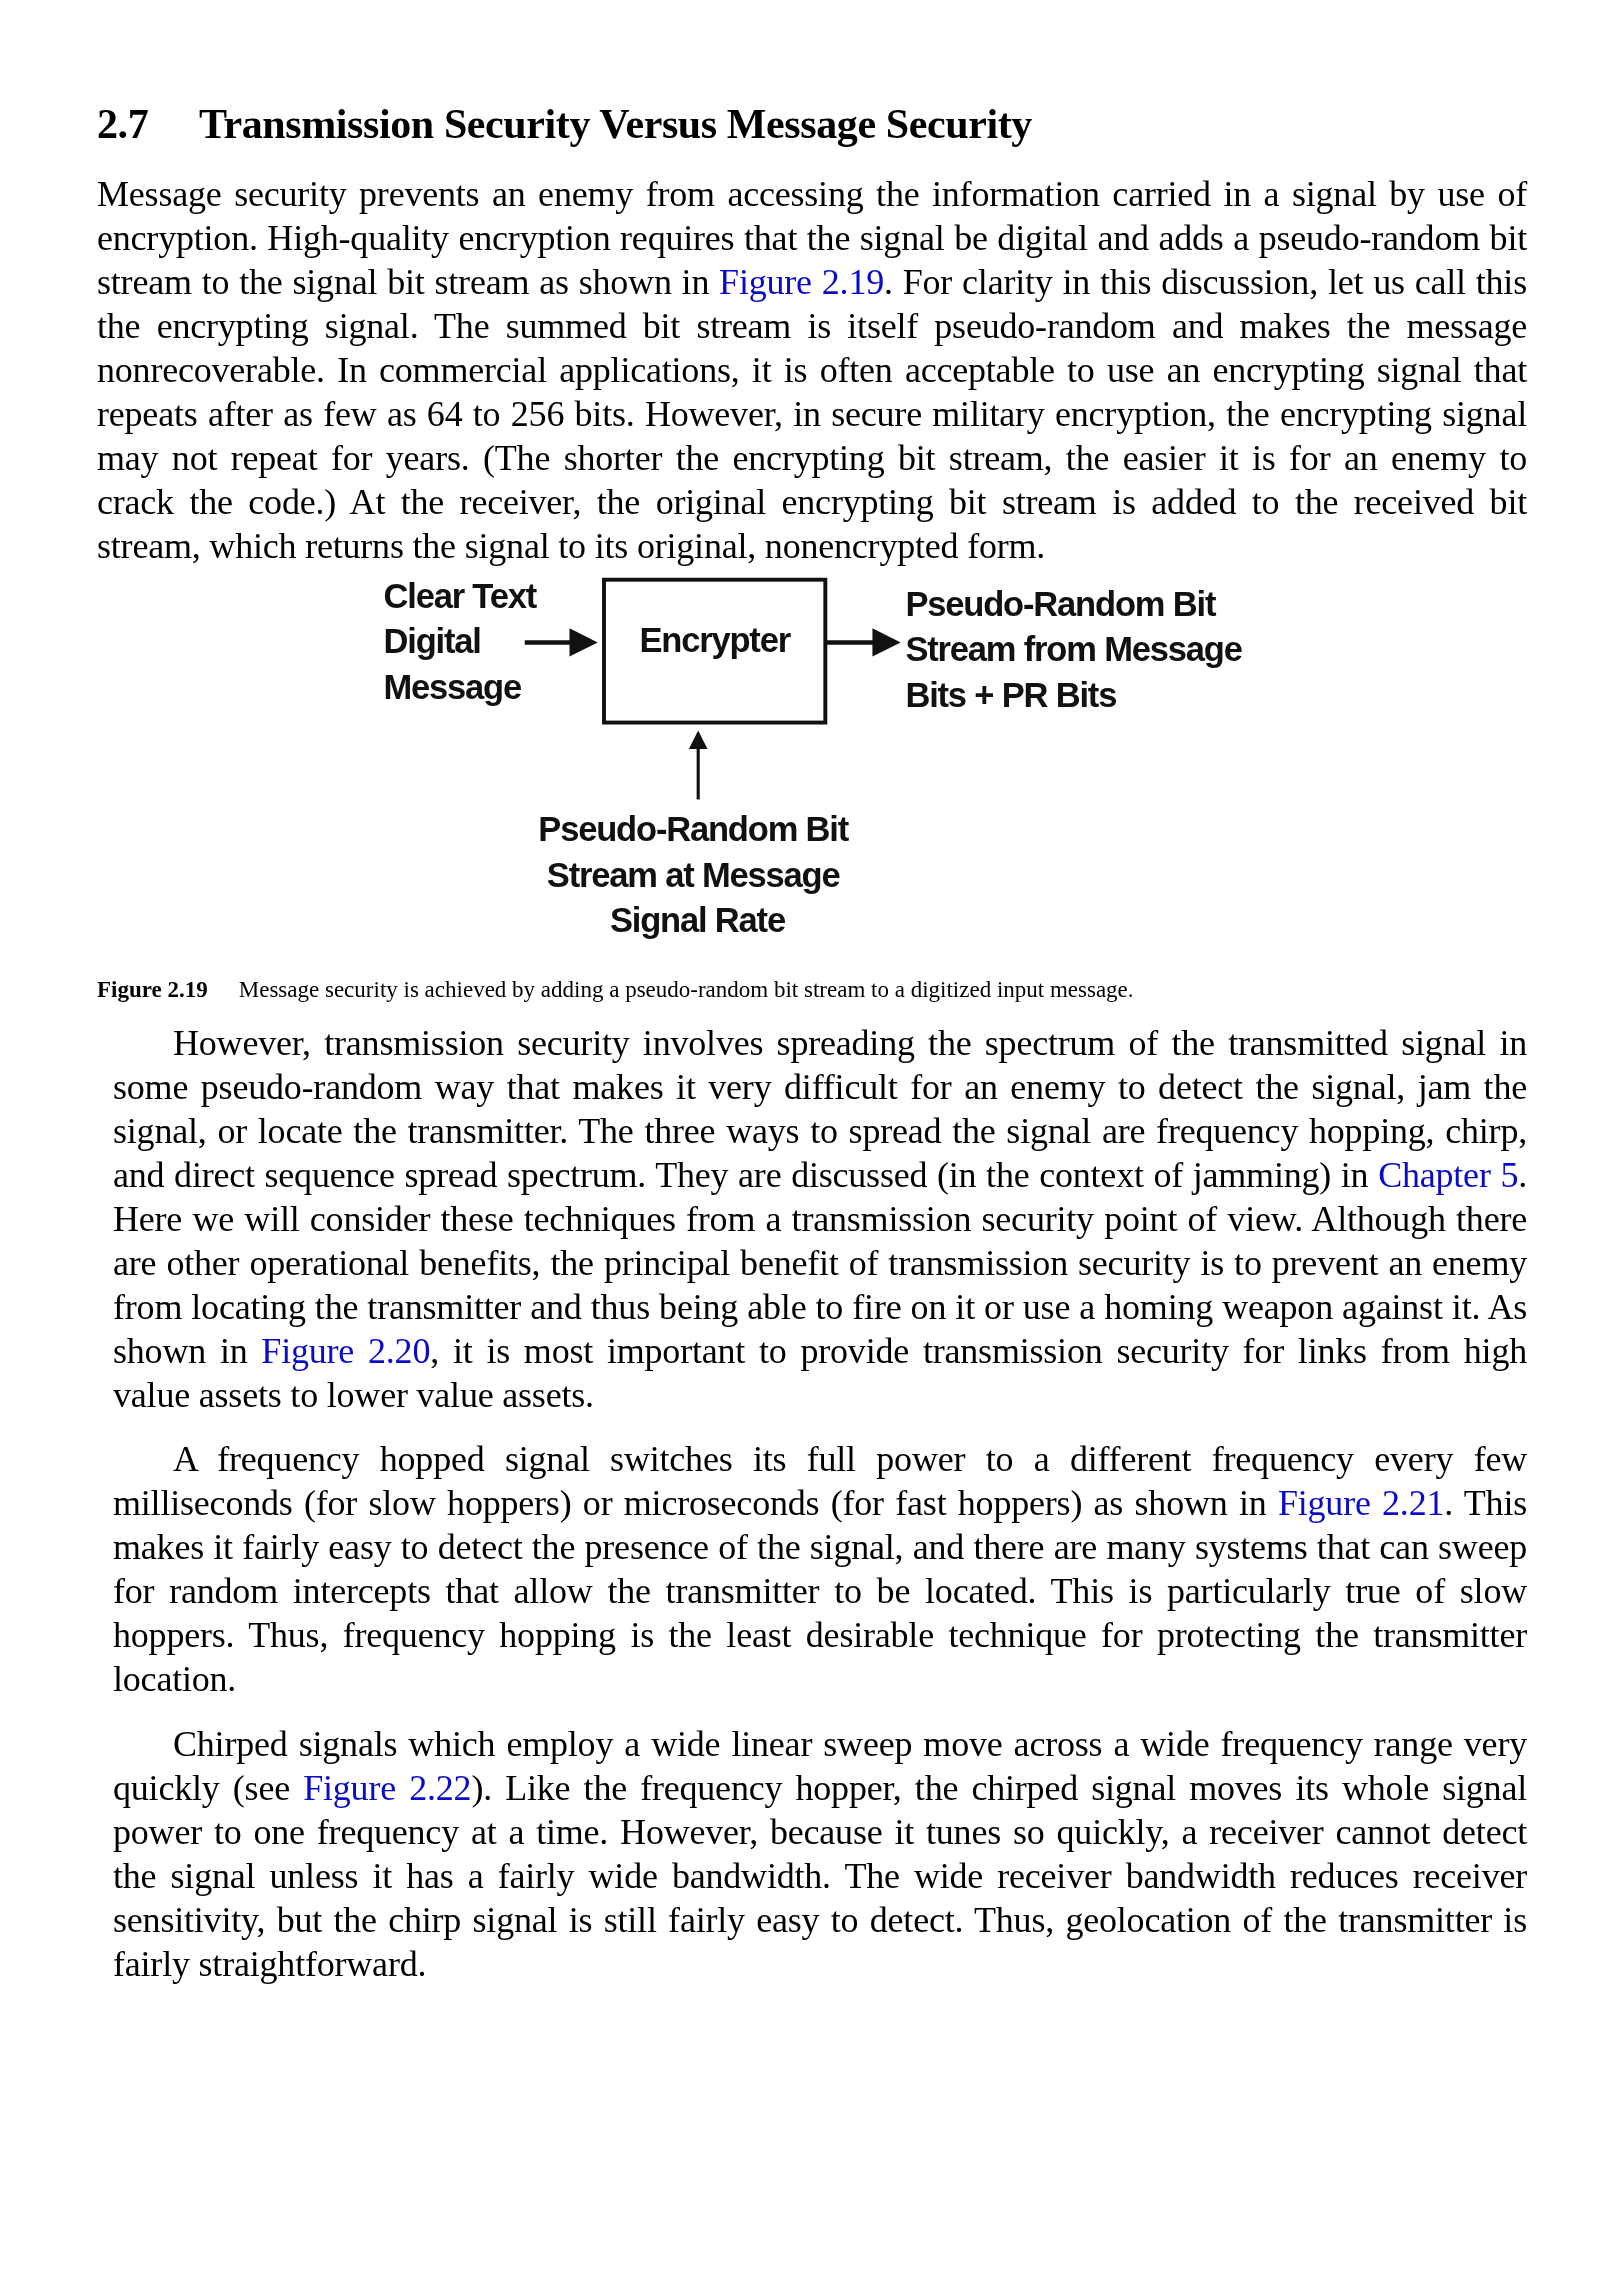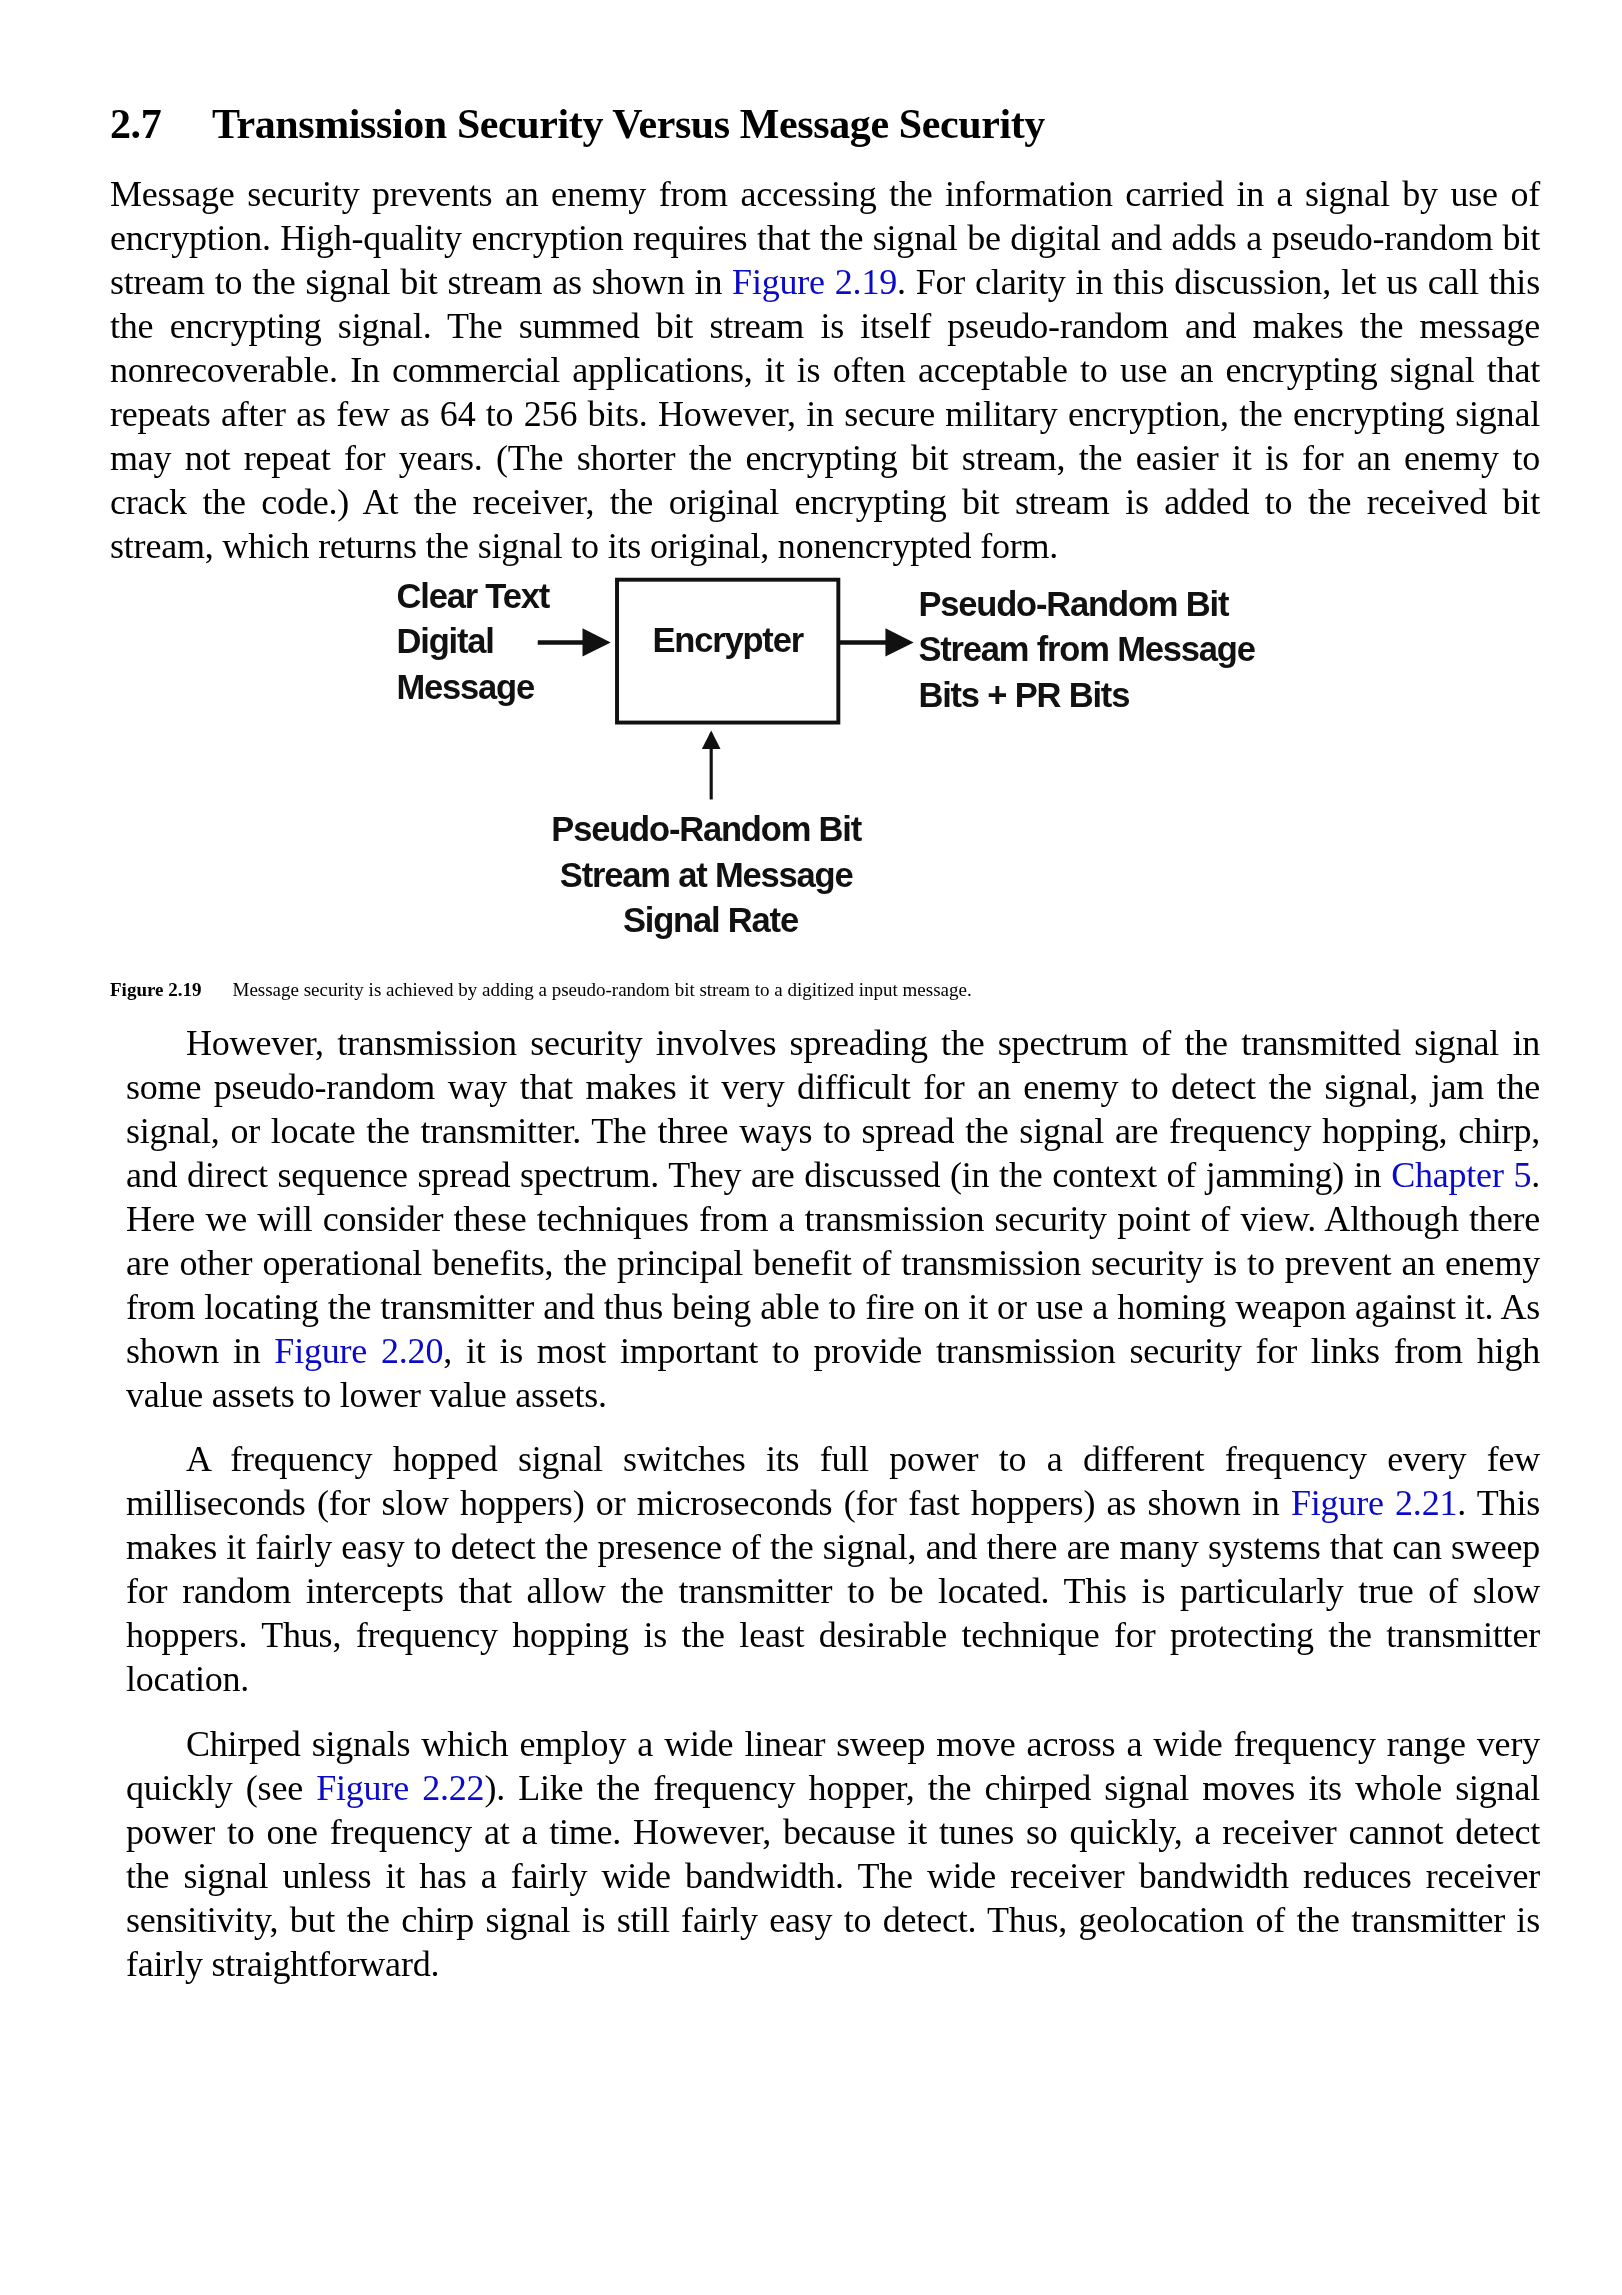--- a/index.html
+++ b/index.html
@@ -6,21 +6,21 @@
     body {
       width: 1623px;
       height: 2295px;
       position: relative;
       overflow: hidden;
       font-family: "Liberation Serif", "DejaVu Serif", serif;
       color: #000000;
     }
     .page {
       position: absolute;
-      left: 110px;
+      left: 97px;
       top: 93px;
       width: 1430px;
     }
     h2.section-heading {
       margin: 0;
       font-size: 42px;
       font-weight: bold;
       line-height: 63px;
       letter-spacing: -0.4px;
     }
@@ -46,21 +46,21 @@
     .figure svg { position: absolute; left: 0; top: 0; }
     .fig-label {
       font-family: "Liberation Sans", "DejaVu Sans", sans-serif;
       font-weight: bold;
       font-size: 44px;
       fill: #111111;
       letter-spacing: -1.5px;
     }
     .caption {
       margin: 9.4px 0 14px 0;
-      font-size: 19px;
+      font-size: 23px;
       line-height: 35px;
     }
     .caption .cap-label { font-weight: bold; margin-right: 31px; }
   </style>
 </head>
 <body>
 
 <div class="page">
 
   <h2 class="section-heading">

